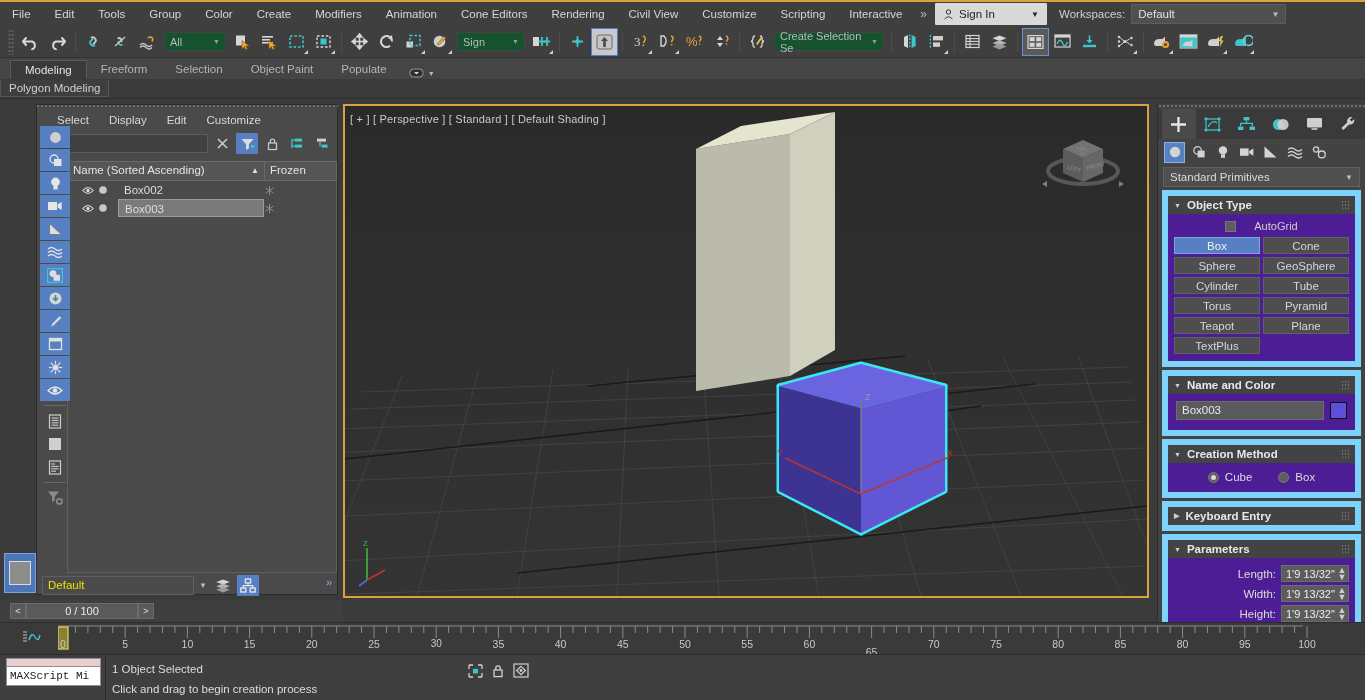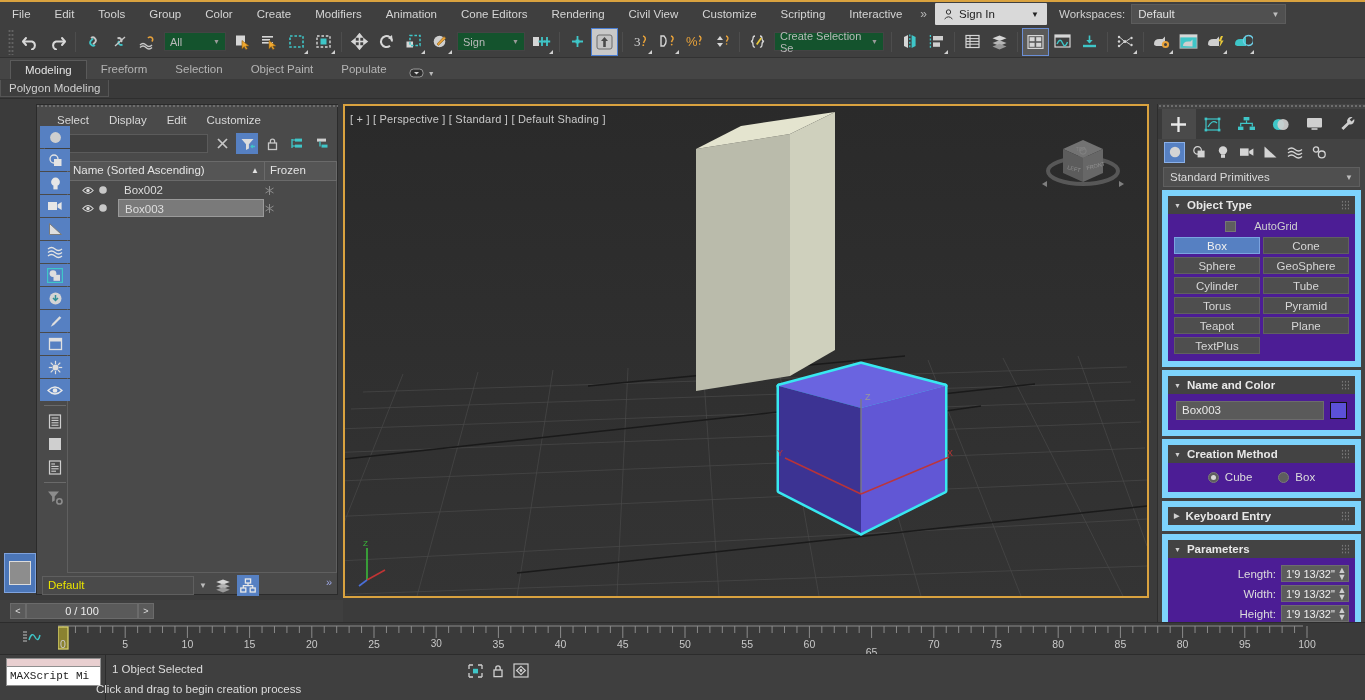--- a/index.html
+++ b/index.html
@@ -180,21 +180,21 @@
   .ruler{ position:absolute; left:58px; top:0; width:1260px; height:32px; }
 
   .statusarea{ position:absolute; left:0; top:654px; width:1365px; height:46px;
      background:#3f3f3f; border-top:1px solid #2c2c2c;}
   .mxs-out{ position:absolute; left:6px; top:3px; width:95px; height:18px;
      background:#e8cfd0; border:1px solid #8f8f8f;}
   .mxs-in{ position:absolute; left:6px; top:11px; width:95px; height:20px;
      background:#ffffff; border:1px solid #8f8f8f; color:#202020; font-size:11px;
      font-family:"Liberation Mono", monospace; padding:3px 3px; white-space:nowrap; overflow:hidden;}
   .statustext{ position:absolute; left:112px; top:8px; font-size:11.5px; color:#dcdcdc;}
-  .prompttext{ position:absolute; left:96px; top:28px; font-size:11.5px; color:#dcdcdc;}
+  .prompttext{ position:absolute; left:112px; top:28px; font-size:11.5px; color:#dcdcdc;}
 
   .leftcolumn{ position:absolute; left:0; top:104px; width:36px; height:496px; background:#3b3b3b;}
   .leftsel{ position:absolute; left:4px; top:553px; width:32px; height:40px;
      background:#4b76b8; border:1px solid #7ea2dd; display:flex; align-items:center; justify-content:center;}
   .leftsel .inner{ width:22px; height:24px; background:#8d8d8d; border:1px solid #dcdcdc;}
 
   .layerbar{ position:absolute; left:36px; top:573px; width:302px; height:24px;
      display:flex; align-items:center; gap:3px; padding-left:6px;}
   .layerfield{ width:152px; height:19px; background:#4a4a4a; border:1px solid #5f5f5f;
      color:#e8e300; font-size:11.5px; padding:2px 5px;}

